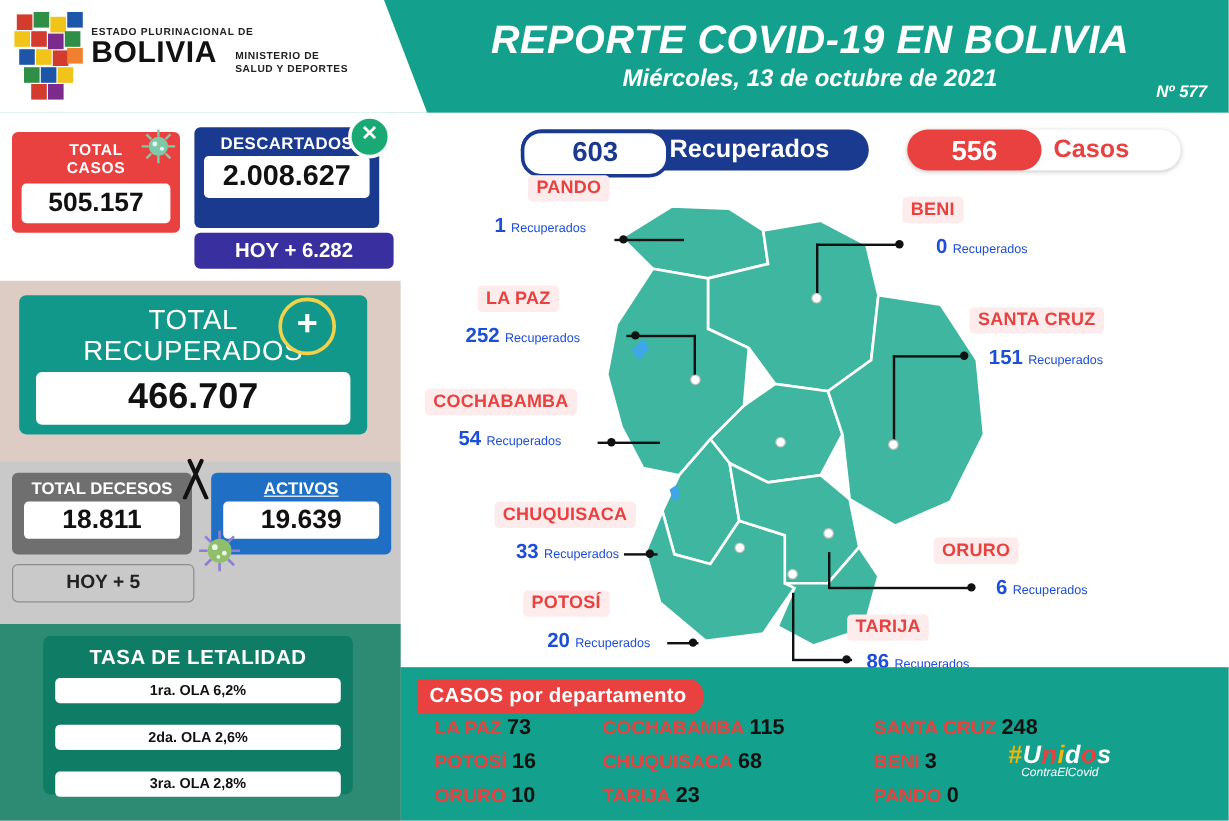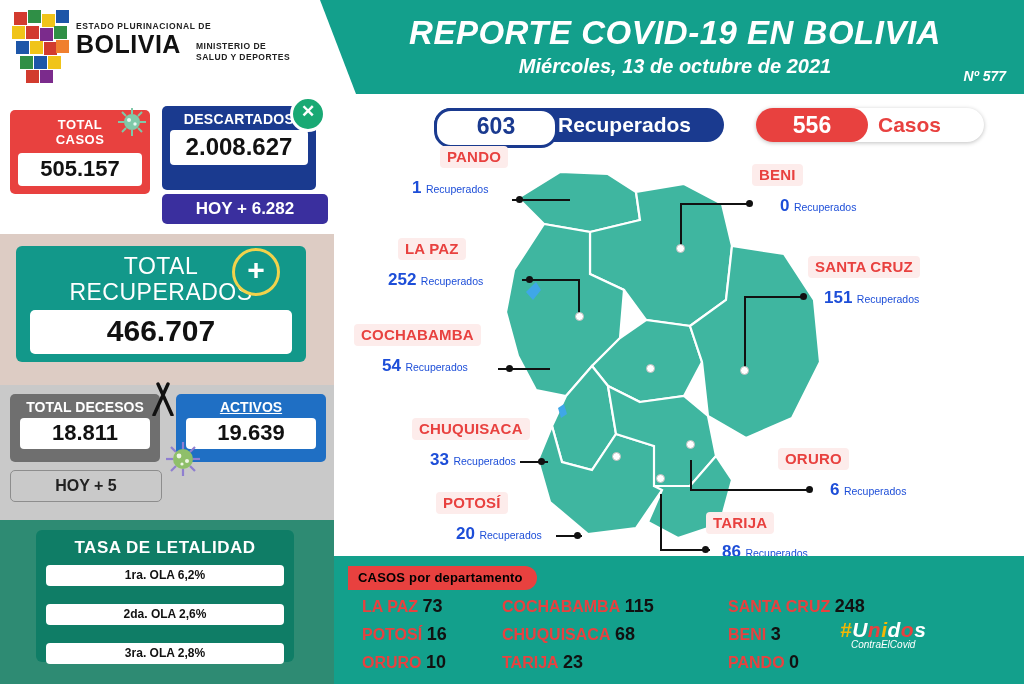--- a/index.html
+++ b/index.html
@@ -460,22 +460,22 @@
   .bottom-bg {
     position: absolute;
     left: 334px; top: 556px;
     width: 690px; height: 128px;
     background: #13a08c;
   }
   .bottom-title {
     position: absolute;
     left: 348px; top: 566px;
     background: #e8413f;
-    color: #000000;
-    font-size: 13px;
+    color: #ffffff;
+    font-size: 17px;
     font-weight: bold;
     padding: 4px 14px 5px 10px;
     border-radius: 0 12px 12px 0;
     letter-spacing: .2px;
   }
   .case-item {
     position: absolute;
     white-space: nowrap;
   }
   .case-item .name {

